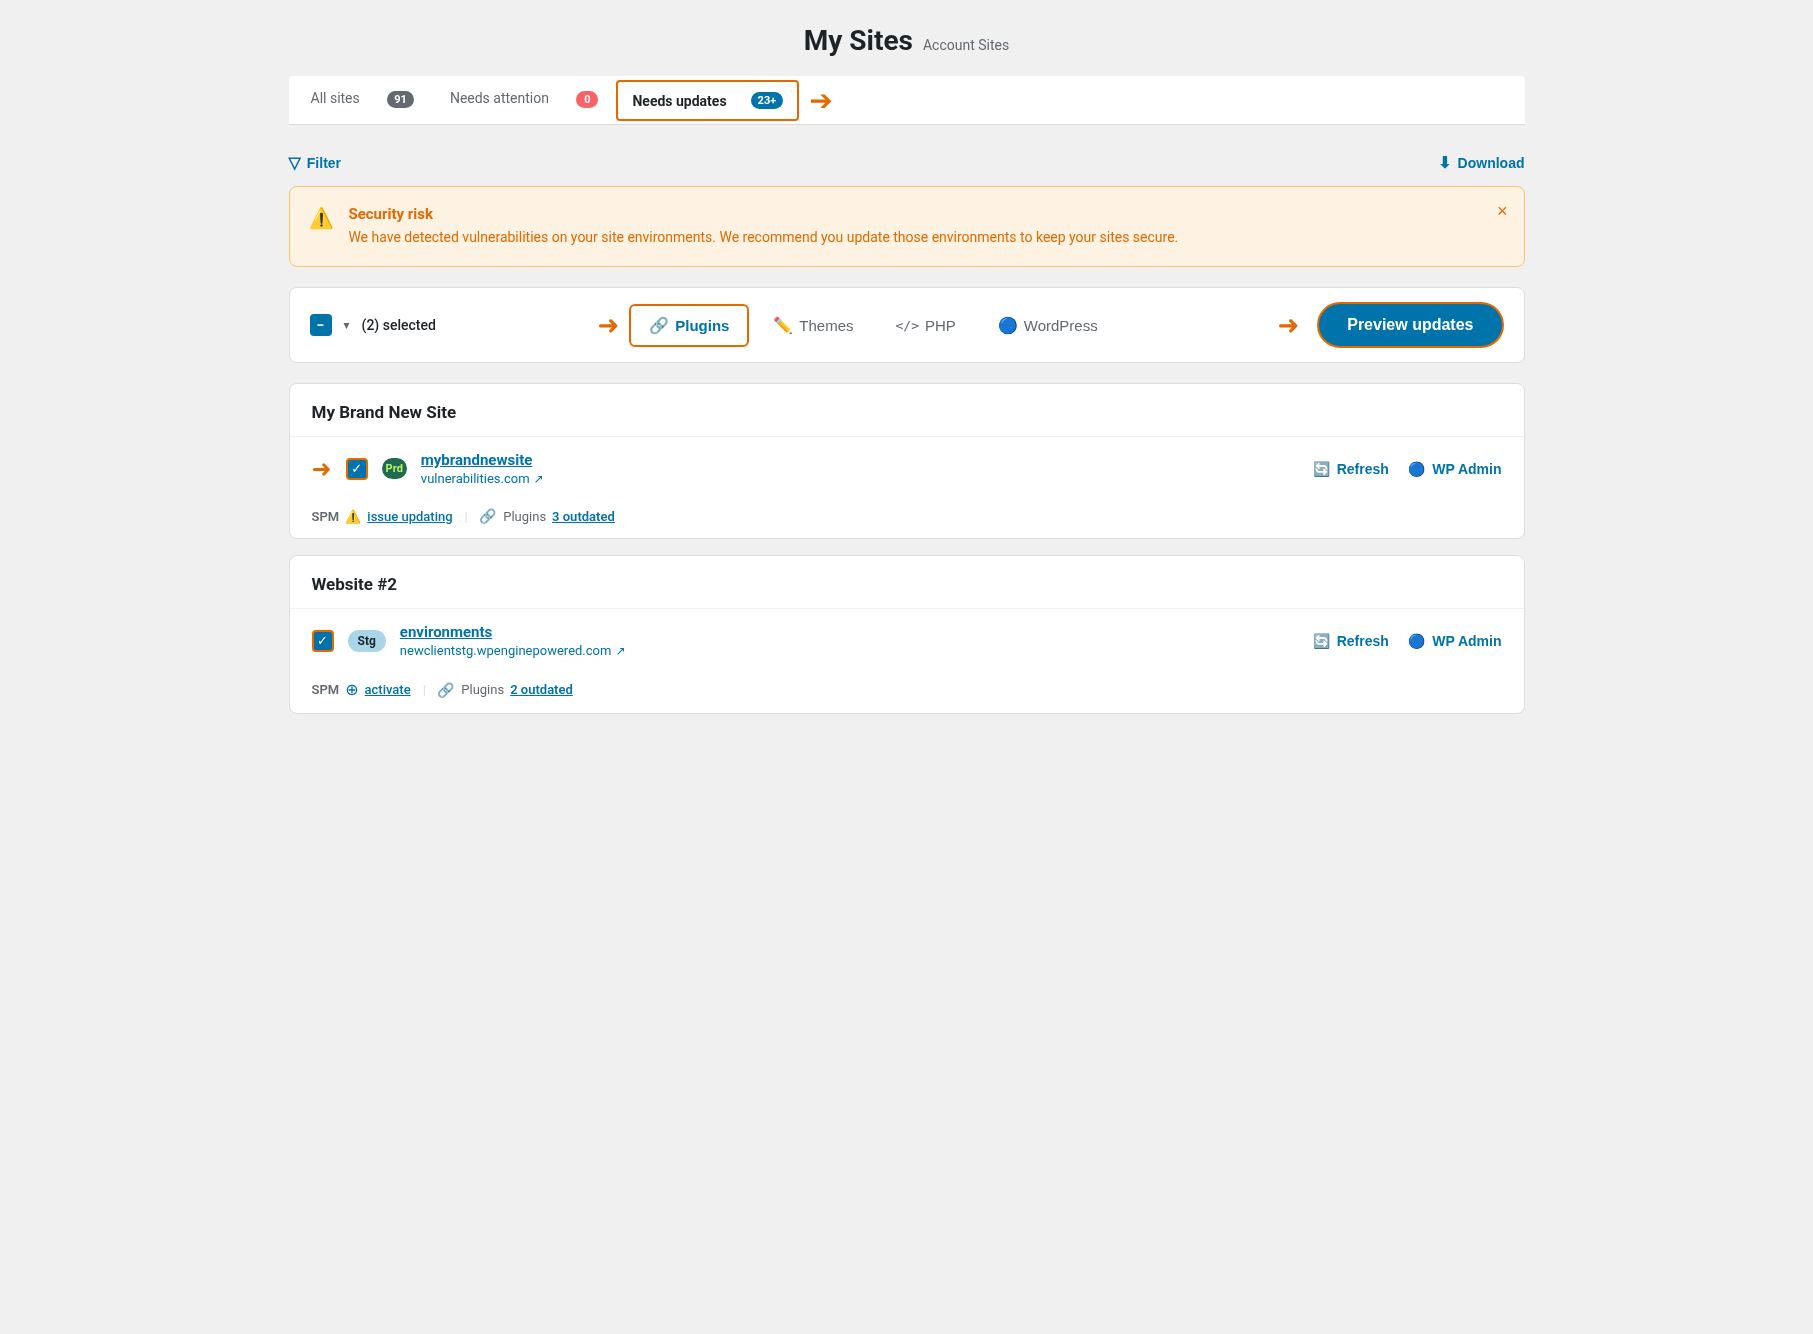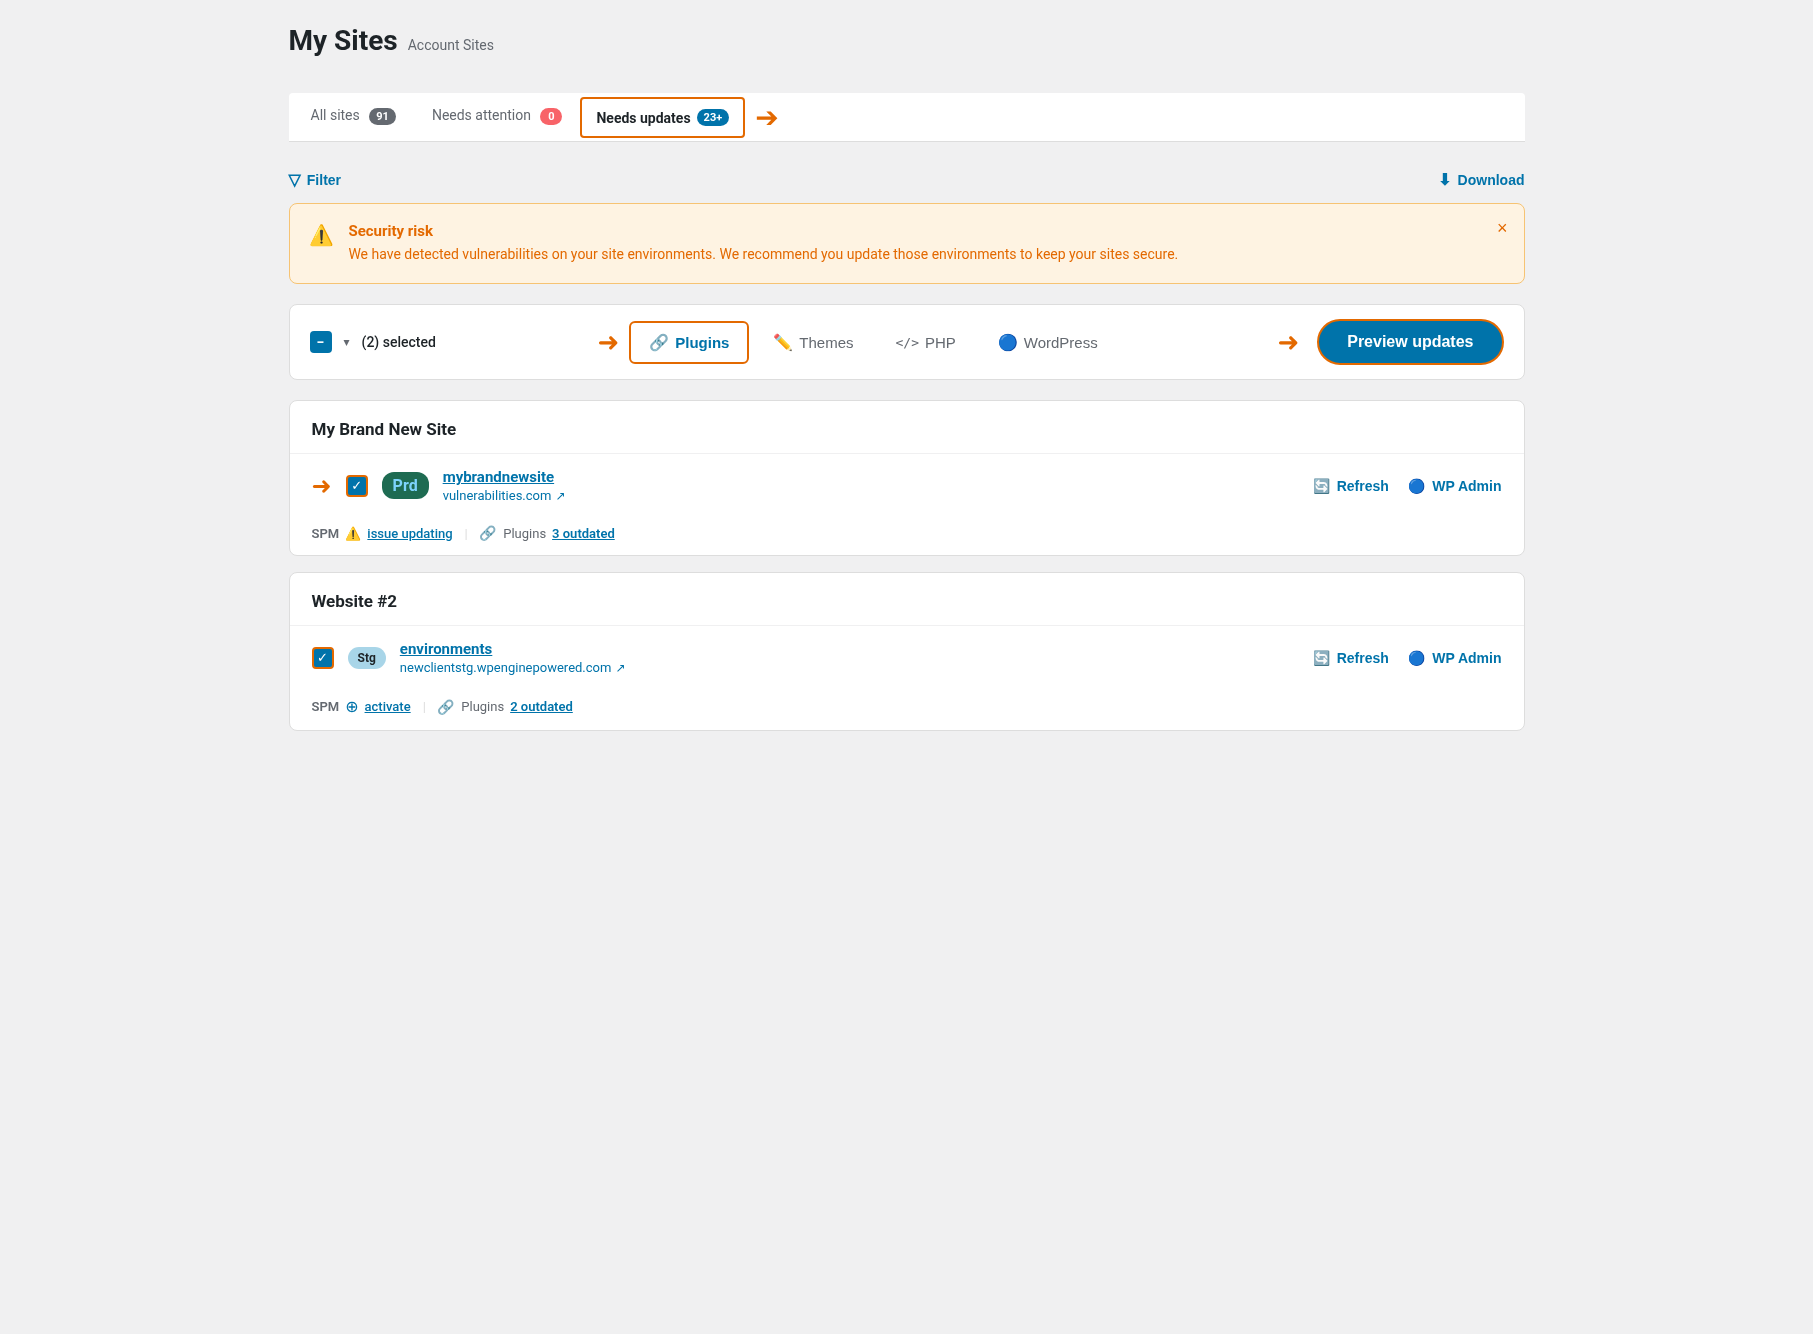--- a/index.html
+++ b/index.html
@@ -1,33 +1,33 @@
 <!DOCTYPE html>
 <html><head>
   <meta charset="utf-8">
   <style>
     * { box-sizing: border-box; margin: 0; padding: 0; }
     body { font-family: -apple-system, BlinkMacSystemFont, 'Segoe UI', Roboto, sans-serif; background: #f0f0f1; color: #1d2327; font-size: 14px; }
 
     .page-wrapper { max-width: 1300px; margin: 0 auto; padding: 24px 32px; }
 
     
-    .page-header { display: flex; align-items: center; justify-content: space-between; margin-bottom: 36px; }
+    .page-header { display: flex; align-items: center; justify-content: center; margin-bottom: 19px; }
     .page-title-area { display: flex; align-items: baseline; gap: 10px; }
     .page-title { font-size: 28px; font-weight: 700; color: #1d2327; }
     .page-breadcrumb { font-size: 14px; color: #646970; }
     .header-actions { display: flex; gap: 12px; align-items: center; }
     .btn-outline { border: 2px solid #0073aa; color: #0073aa; background: white; padding: 10px 22px; border-radius: 24px; font-size: 15px; font-weight: 600; cursor: pointer; }
     .btn-primary { background: #0073aa; color: white; border: none; padding: 12px 22px; border-radius: 24px; font-size: 15px; font-weight: 600; cursor: pointer; display: flex; align-items: center; gap: 6px; }
 
     
     .tabs-row { display: flex; align-items: center; gap: 0; border-bottom: 1px solid #ddd; margin-bottom: 18px; background: white; border-radius: 4px 4px 0 0; padding: 0 4px; }
     .tab { padding: 14px 18px; font-size: 14px; color: #646970; cursor: pointer; border-bottom: 3px solid transparent; margin-bottom: -1px; white-space: nowrap; }
     .tab.active { color: #1d2327; font-weight: 700; border-bottom: 3px solid #0073aa; }
-    .tab-badge { display: inline-flex; align-items: center; justify-content: center; background: #0073aa; color: white; font-size: 11px; font-weight: 700; border-radius: 10px; padding: 2px 7px; margin-left: 6px; min-width: 22px; }
+    .tab-badge { display: inline-flex; align-items: center; justify-content: center; background: #0073aa; color: white; font-size: 11px; font-weight: 700; border-radius: 10px; padding: 2px 7px; margin-left: 24px; min-width: 22px; }
     .tab-badge-orange { background: #f86368; }
     .tab-needs-updates { border: 2px solid #e36900; border-radius: 4px; padding: 10px 14px; }
 
     
     .filter-row { display: flex; align-items: center; justify-content: space-between; padding: 10px 0 14px; }
     .filter-btn { display: flex; align-items: center; gap: 6px; color: #0073aa; font-size: 14px; cursor: pointer; background: none; border: none; font-weight: 600; }
     .download-btn { display: flex; align-items: center; gap: 6px; color: #0073aa; font-size: 14px; cursor: pointer; background: none; border: none; font-weight: 600; }
 
     
     .alert-banner { background: #fef3e2; border: 1px solid #f6c373; border-radius: 8px; padding: 18px 20px; display: flex; align-items: flex-start; gap: 14px; margin-bottom: 20px; position: relative; }
@@ -49,21 +49,21 @@
     .toolbar-tab-icon { font-size: 16px; }
 
     .preview-btn { background: #0073aa; color: white; border: 2px solid #e36900; padding: 12px 28px; border-radius: 24px; font-size: 16px; font-weight: 700; cursor: pointer; margin-left: auto; }
 
     
     .site-card { background: white; border: 1px solid #ddd; border-radius: 8px; margin-bottom: 16px; overflow: hidden; }
     .site-card-header { padding: 18px 22px 14px; border-bottom: 1px solid #f0f0f1; }
     .site-name { font-size: 17px; font-weight: 700; color: #1d2327; }
     .site-env-row { display: flex; align-items: center; padding: 14px 22px; gap: 14px; }
     .env-checkbox { width: 22px; height: 22px; background: #0073aa; border: 2px solid #e36900; border-radius: 4px; display: flex; align-items: center; justify-content: center; color: white; font-size: 13px; cursor: pointer; flex-shrink: 0; }
-    .env-badge-prd { background: #1e6b52; color: #7dd3fc; font-size: 16px; font-weight: 700; border-radius: 12px; padding: 4px 11px; }
+    .env-badge-prd { background: #1e6b52; color: #bef264; font-size: 11px; font-weight: 700; border-radius: 12px; padding: 4px 4px; }
     .env-badge-stg { background: #a8d5e8; color: #1d2327; font-size: 12px; font-weight: 700; border-radius: 12px; padding: 4px 10px; }
     .site-link-area { display: flex; flex-direction: column; gap: 2px; }
     .site-env-name { font-size: 15px; font-weight: 700; color: #0073aa; text-decoration: underline; cursor: pointer; }
     .site-env-url { font-size: 13px; color: #0073aa; display: flex; align-items: center; gap: 4px; cursor: pointer; }
     .external-icon { font-size: 12px; }
     .site-actions { margin-left: auto; display: flex; align-items: center; gap: 20px; }
     .action-btn { display: flex; align-items: center; gap: 6px; color: #0073aa; font-size: 14px; font-weight: 600; cursor: pointer; background: none; border: none; }
     .site-meta-row { display: flex; align-items: center; gap: 6px; padding: 8px 22px 14px; font-size: 13px; color: #646970; }
     .meta-label { color: #646970; font-weight: 600; }
     .meta-warning { color: #e36900; display: flex; align-items: center; gap: 4px; }

